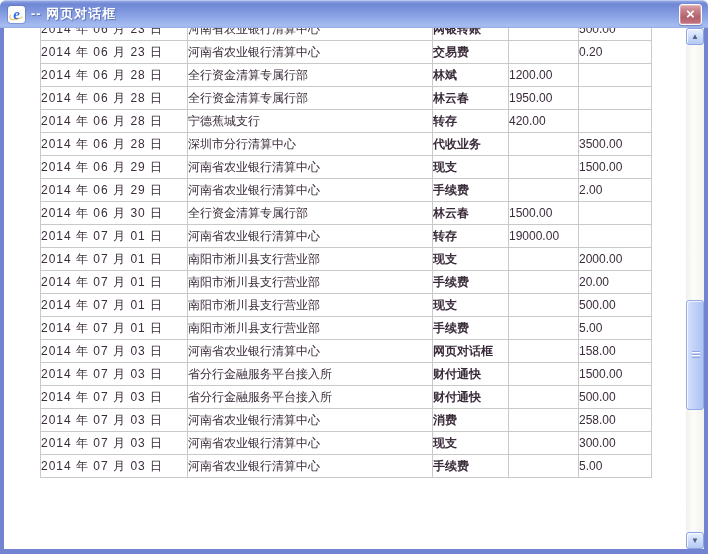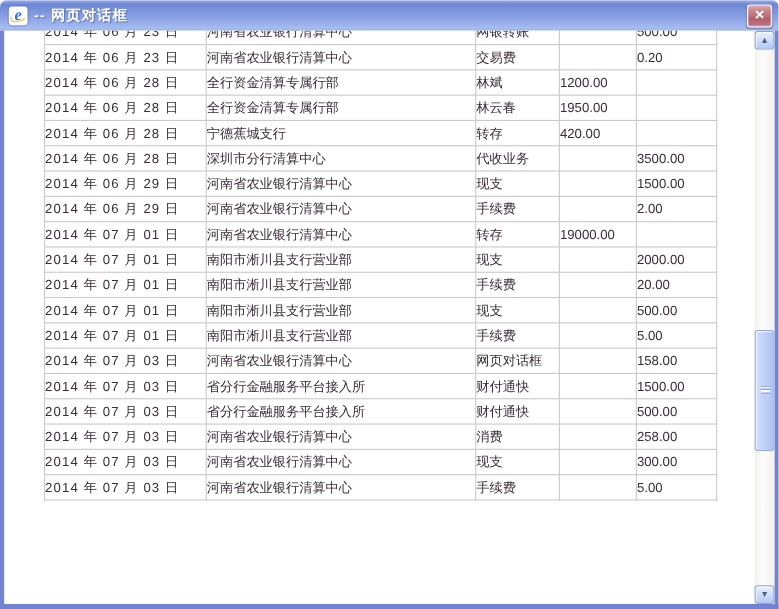--- a/index.html
+++ b/index.html
@@ -39,21 +39,21 @@
   .content{position:absolute;left:4px;top:28px;right:22px;bottom:5px;background:#ffffff;overflow:hidden;}
   .table-clip{position:absolute;left:36px;top:0;width:615px;bottom:3px;overflow:hidden;}
   table.tx{border-collapse:collapse;table-layout:fixed;width:611px;margin-top:-11px;}
   table.tx td{
     border:1px solid #c9c9c9;height:23px;box-sizing:border-box;
     font-size:12px;color:#3a2c3a;padding:0;white-space:nowrap;overflow:hidden;
     vertical-align:middle;background:#fff;
   }
   td.c-date{padding-left:8px;letter-spacing:1px;margin-left:36px;}
   td.c-inst{padding-left:8px;}
-  td.c-sum{padding-left:14px;}
+  td.c-sum{padding-left:14px;font-weight:bold;}
   td.c-a{padding-left:10px;}
   td.c-b{padding-left:13px;margin-top:25px;}
   
   .scrollbar{position:absolute;top:28px;right:4px;width:18px;bottom:5px;
     background:linear-gradient(90deg,#f1f0ec 0%,#fcfcfa 40%,#f3f2ee 100%);}
   .sb-btn{position:absolute;left:0;width:18px;height:17px;box-sizing:border-box;
     background:linear-gradient(180deg,#eaf1fd 0%,#cbdaf8 55%,#b5c9f3 100%);
     border:1px solid #8ca4e4;border-radius:3px;color:#4c6085;
     display:flex;align-items:center;justify-content:center;cursor:pointer;padding:0;
     box-shadow:inset 1px 1px 0 rgba(255,255,255,.8);}
@@ -156,20 +156,27 @@
   </tr>
 
   <tr>
     <td class="c-date">2014 年 06 月 29 日</td>
     <td class="c-inst">河南省农业银行清算中心</td>
     <td class="c-sum">手续费</td>
     <td class="c-a"></td>
     <td class="c-b">2.00</td>
   </tr>
 
+  <tr>
+    <td class="c-date">2014 年 06 月 30 日</td>
+    <td class="c-inst">全行资金清算专属行部</td>
+    <td class="c-sum">林云春</td>
+    <td class="c-a">1500.00</td>
+    <td class="c-b"></td>
+  </tr>
 
   <tr>
     <td class="c-date">2014 年 07 月 01 日</td>
     <td class="c-inst">河南省农业银行清算中心</td>
     <td class="c-sum">转存</td>
     <td class="c-a">19000.00</td>
     <td class="c-b"></td>
   </tr>
 
   <tr>

